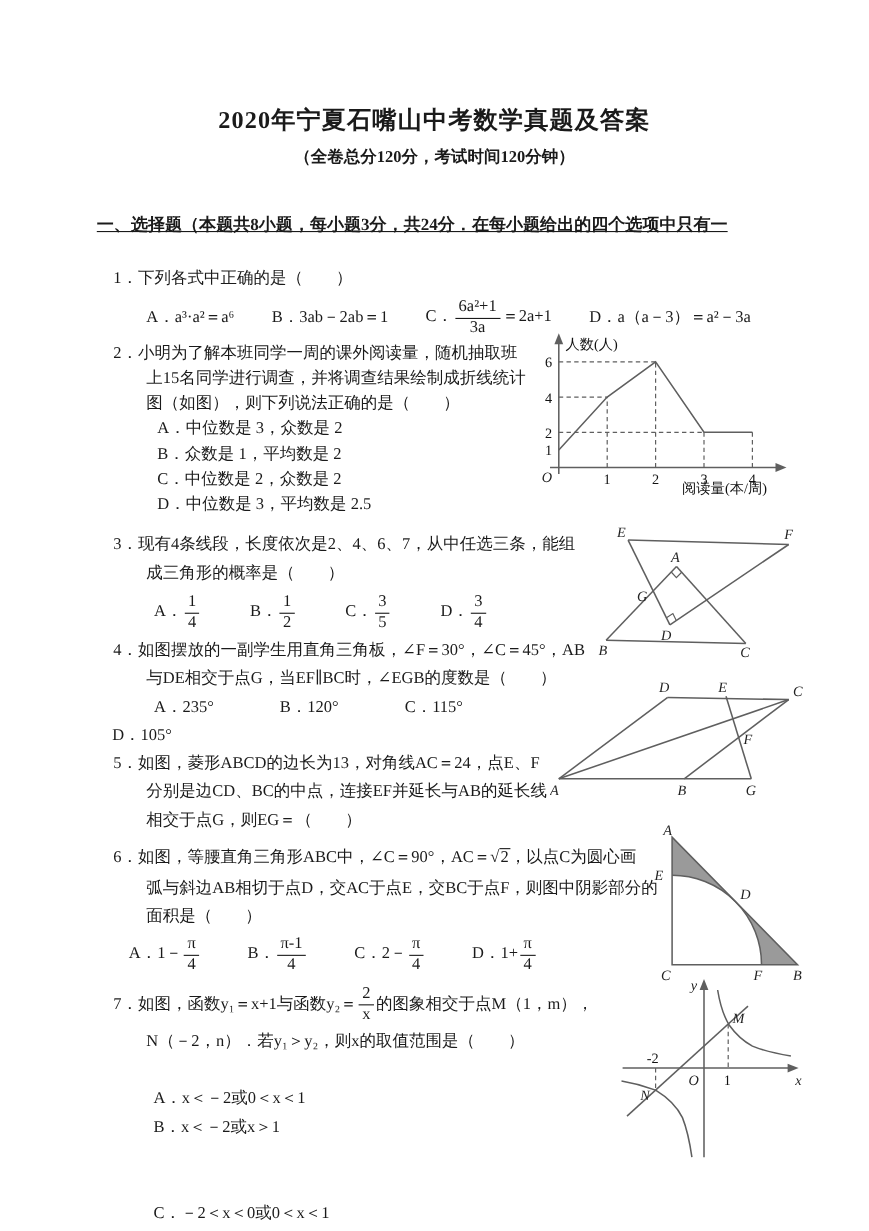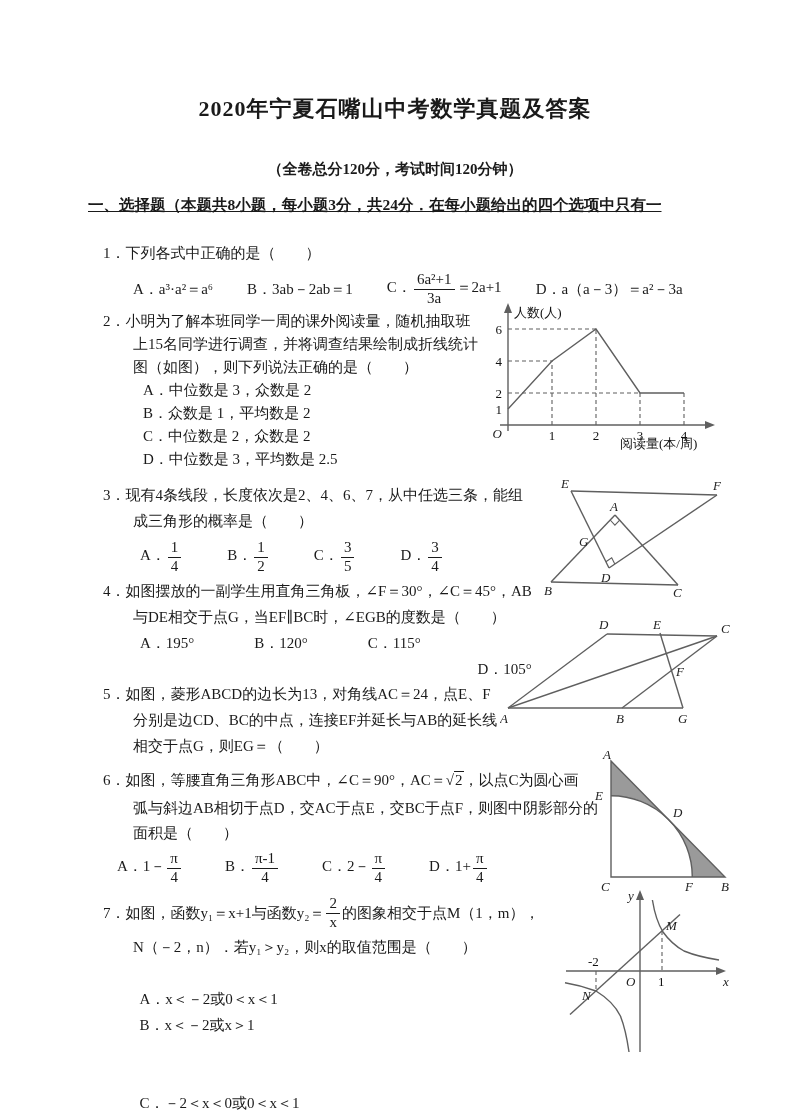--- a/index.html
+++ b/index.html
@@ -1,20 +1,20 @@
 <!DOCTYPE html>
 <html><head>
 <meta charset="utf-8">
 <style>
   html,body{margin:0;padding:0;background:#fff;}
   .page{position:relative;width:790px;height:1119px;background:#ffffff;overflow:hidden;
         font-family:"Liberation Serif","DejaVu Serif",serif;color:#1a1a1a;}
   .title{position:absolute;top:94px;left:0;width:100%;text-align:center;
          font-size:22px;font-weight:bold;letter-spacing:1px;}
-  .subtitle{position:absolute;top:160px;left:0;width:100%;text-align:center;
+  .subtitle{position:absolute;top:133px;left:0;width:100%;text-align:center;
             font-size:15px;font-weight:bold;}
   .heading{position:absolute;left:88px;top:191px;width:625px;font-size:15.5px;
            font-weight:bold;line-height:27px;text-decoration:underline;}
   .qblock{position:absolute;left:103px;font-size:15px;line-height:26px;}
   .ln{white-space:pre;}
   .ind{margin-left:30px;}
   .optrow{display:flex;align-items:center;white-space:pre;}
   .frac{display:inline-block;vertical-align:middle;text-align:center;line-height:1.15;margin:0 2px;}
   .frac .num{display:block;border-bottom:1px solid #1a1a1a;padding:0 3px;}
   .frac .den{display:block;padding:0 3px;}
@@ -119,27 +119,27 @@
     <text class="vlabel" x="36" y="72">G</text>
     <text class="vlabel" x="58" y="108">D</text>
     <text class="vlabel" x="1" y="121">B</text>
     <text class="vlabel" x="130" y="123">C</text>
   </svg>
 
   <div class="qblock" style="top:578px;">
     <div class="ln">4．如图摆放的一副学生用直角三角板，∠F＝30°，∠C＝45°，AB</div>
     <div class="ln ind">与DE相交于点G，当EF∥BC时，∠EGB的度数是（　　）</div>
     <div class="optrow" style="margin-left:37px;">
-      <span>A．195°</span>
+      <span>A．235°</span>
       <span style="width:60px;"></span>
       <span>B．120°</span>
       <span style="width:60px;"></span>
       <span>C．115°</span>
     </div>
-    <div class="ln" style="margin-left:-1px;text-align:right;">D．105°</div>
+    <div class="ln" style="margin-left:-1px;">D．105°</div>
   </div>
 
   <div class="qblock" style="top:681px;">
     <div class="ln">5．如图，菱形ABCD的边长为13，对角线AC＝24，点E、F</div>
     <div class="ln ind">分别是边CD、BC的中点，连接EF并延长与AB的延长线</div>
     <div class="ln ind">相交于点G，则EG＝（　　）</div>
   </div>
 
   <svg class="fig" style="left:500px;top:616px;" width="232" height="112" viewBox="0 0 232 112">
     <line class="stroke" x1="8" y1="92" x2="183" y2="92"></line>

